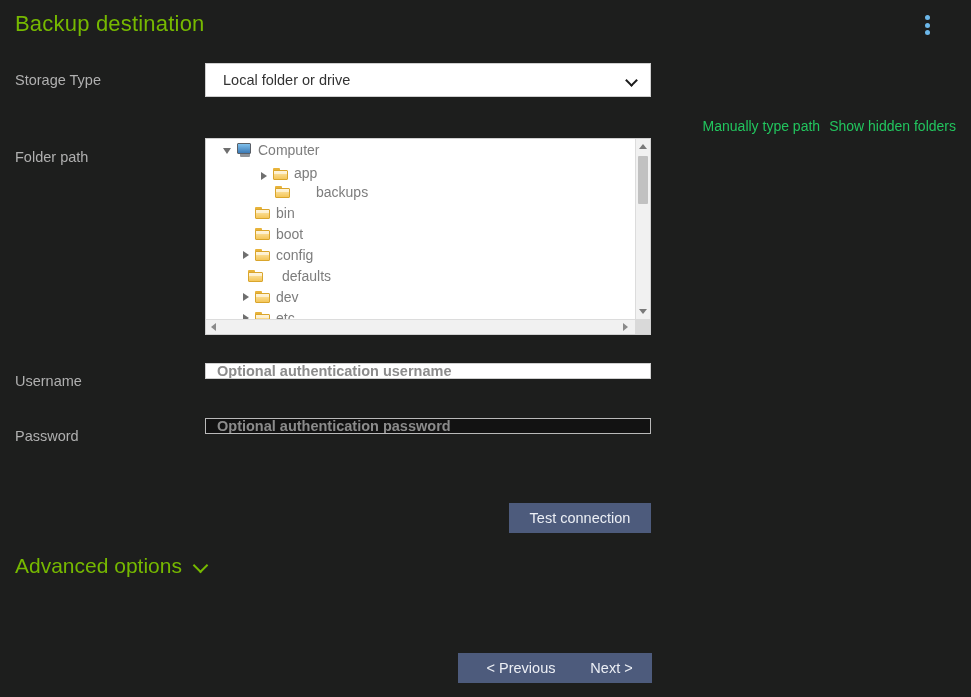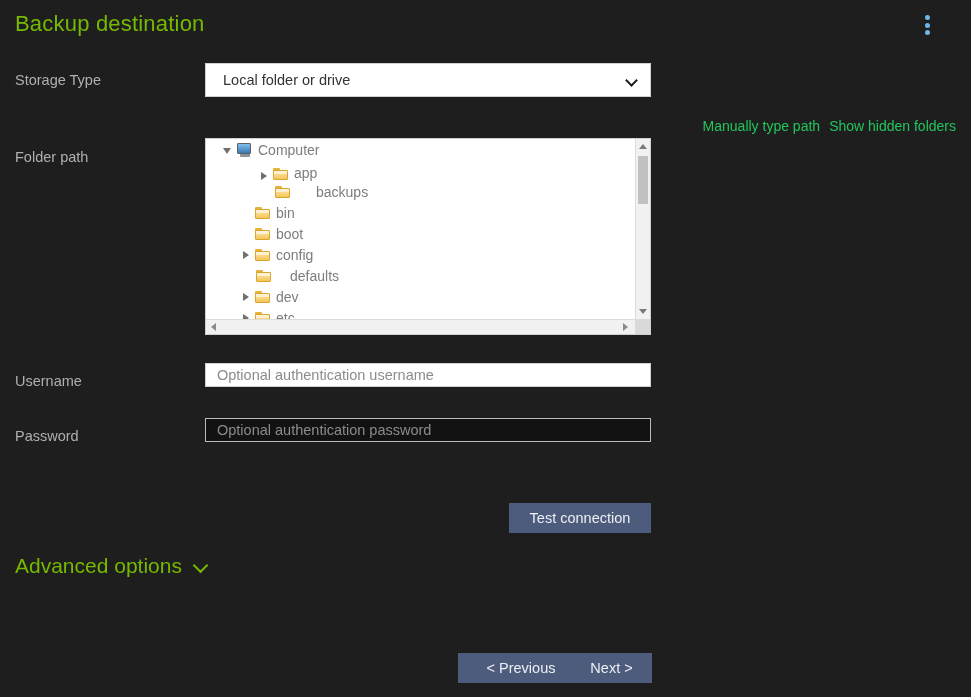--- a/index.html
+++ b/index.html
@@ -270,26 +270,27 @@
     position: absolute;
     right: 0; bottom: 0;
     width: 15px; height: 15px;
     background: #d9d9d9;
   }
 
   
   .text-input {
     position: absolute;
     left: 205px;
-    width: 446px; height: 24px;
+    width: 446px; height: 16px;
     box-sizing: border-box;
     font-family: "Liberation Sans", sans-serif;
     font-size: 14.5px;
     padding: 0 11px;
     outline: none;
+    font-weight: bold;
   }
   .text-input.filled {
     background: #ffffff;
     border: 1px solid #cfcfcf;
     color: #333333;
   }
   .text-input.filled::placeholder { color: #8c8c8c; opacity: 1; }
   .text-input.ghost {
     background: #121212;
     border: 1px solid #b9b9b9;
@@ -410,21 +411,21 @@
       </div>
       <div class="tree-row" style="padding-left: 35px;">
         <span class="twisty closed"></span>
         <span class="node-icon ic-folder">
           <span class="tab"></span>
           <span class="body"></span>
           <span class="flap"></span>
         </span>
         <span class="node-label">config</span>
       </div>
-      <div class="tree-row" style="padding-left: 23px; gap: 13px;">
+      <div class="tree-row" style="padding-left: 15px; gap: 13px;">
         <span class="twisty"></span>
         <span class="node-icon ic-folder">
           <span class="tab"></span>
           <span class="body"></span>
           <span class="flap"></span>
         </span>
         <span class="node-label">defaults</span>
       </div>
       <div class="tree-row" style="padding-left: 35px; text-align: right;">
         <span class="twisty closed"></span>

